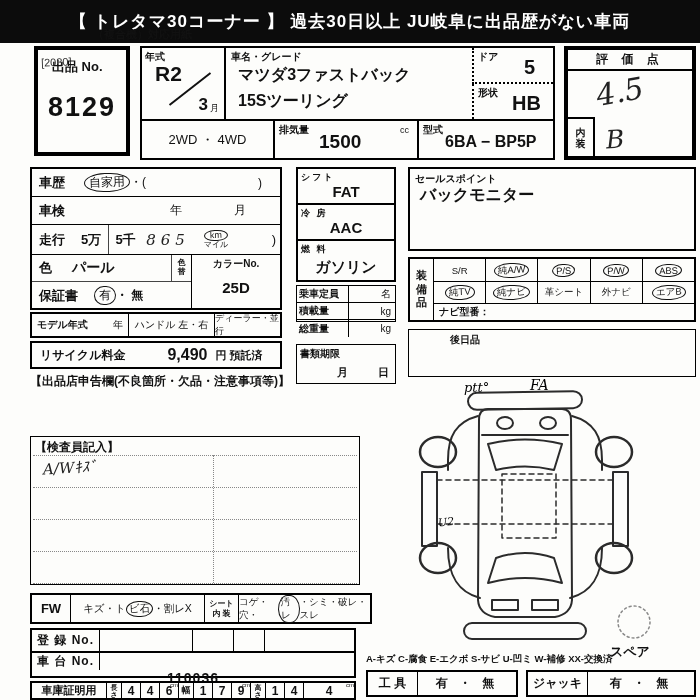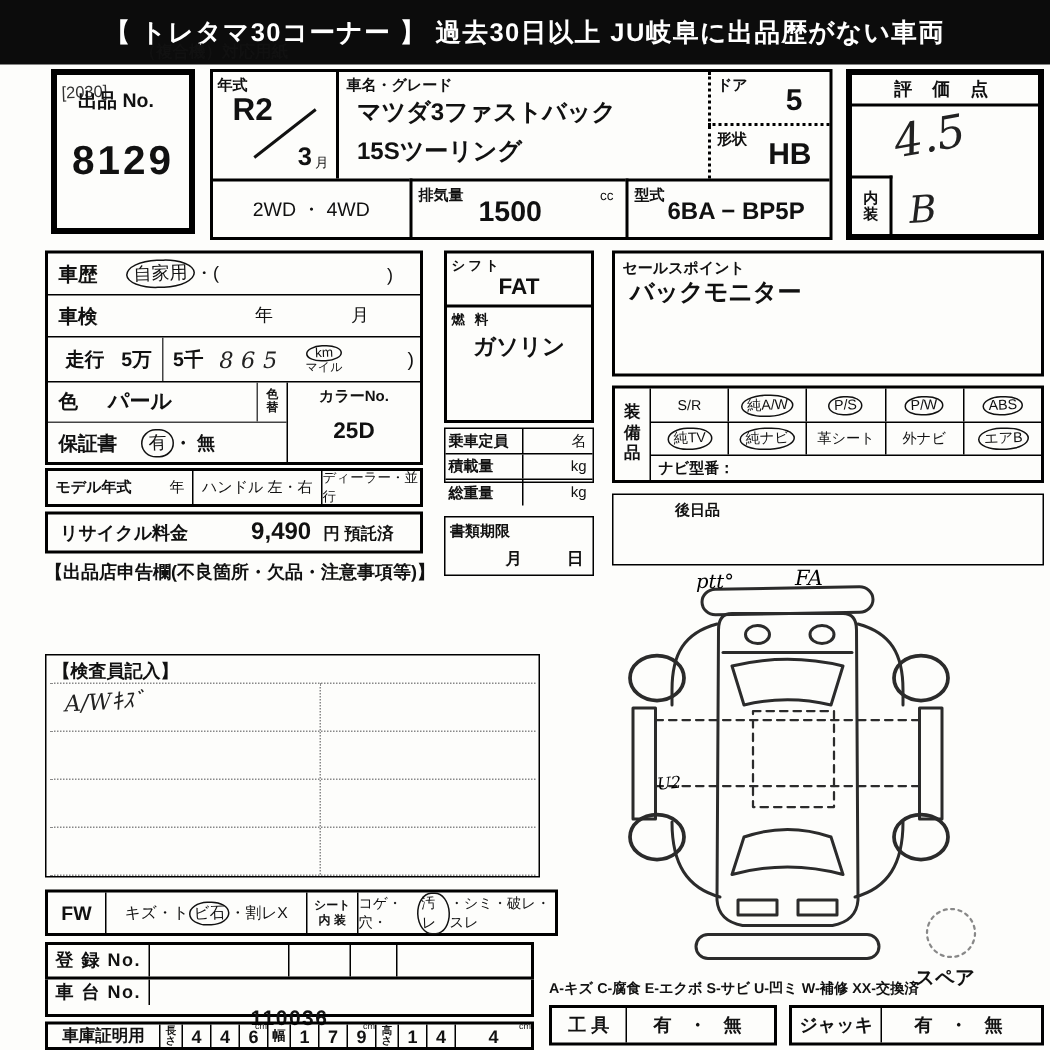--- a/index.html
+++ b/index.html
@@ -169,21 +169,21 @@
       <span class="oval" style="font-size:12px;">自家用</span>
       <span style="font-size:12px;">・(</span>
       <span style="margin-left:auto;margin-right:18px;font-size:12px;">)</span>
     </div>
     <div class="drow" style="height:28px;">
       <span class="dlabel" style="width:52px;">車検</span>
       <span style="margin-left:86px;font-size:12px;">年</span>
       <span style="margin-left:52px;font-size:12px;">月</span>
     </div>
     <div class="drow" style="height:30px;">
-      <span class="dlabel" style="width:42px;text-align:center;">走行</span>
+      <span class="dlabel" style="width:42px;">走行</span>
       <span class="b cen" style="width:34px;font-size:13px;">5万</span>
       <span class="minicell b" style="width:34px;font-size:13px;">5千</span>
       <span class="minicell hand" style="width:52px;font-size:15px;letter-spacing:5px;border-left:none;">865</span>
       <span class="minicell" style="width:44px;flex-direction:column;border-left:none;line-height:1;">
         <span class="oval" style="font-size:9px;padding:0 5px;">km</span>
         <span style="font-size:8px;">マイル</span>
       </span>
       <span style="margin-left:auto;margin-right:4px;font-size:13px;">)</span>
     </div>
     <div style="display:flex;height:54px;">
@@ -224,20 +224,24 @@
     <span class="b" style="font-size:11px;margin-left:8px;">円 預託済</span>
   </div>
 
   <div id="declaration" class="abs">【出品店申告欄(不良箇所・欠品・注意事項等)】</div>
 
   <div id="spec-stack" class="abs">
     <div class="spec-row" style="height:36px;">
       <span class="spec-lbl">シフト</span>
       <span class="spec-val">FAT</span>
     </div>
+    <div class="spec-row" style="height:36px;">
+      <span class="spec-lbl">冷 房</span>
+      <span class="spec-val">AAC</span>
+    </div>
     <div class="spec-row" style="height:39px;">
       <span class="spec-lbl">燃 料</span>
       <span class="spec-val">ガソリン</span>
     </div>
   </div>
 
   <div id="capacity-table" class="abs">
     <div class="cap-row">
       <span class="cap-lbl">乗車定員</span>
       <span class="cap-unit">名</span>

